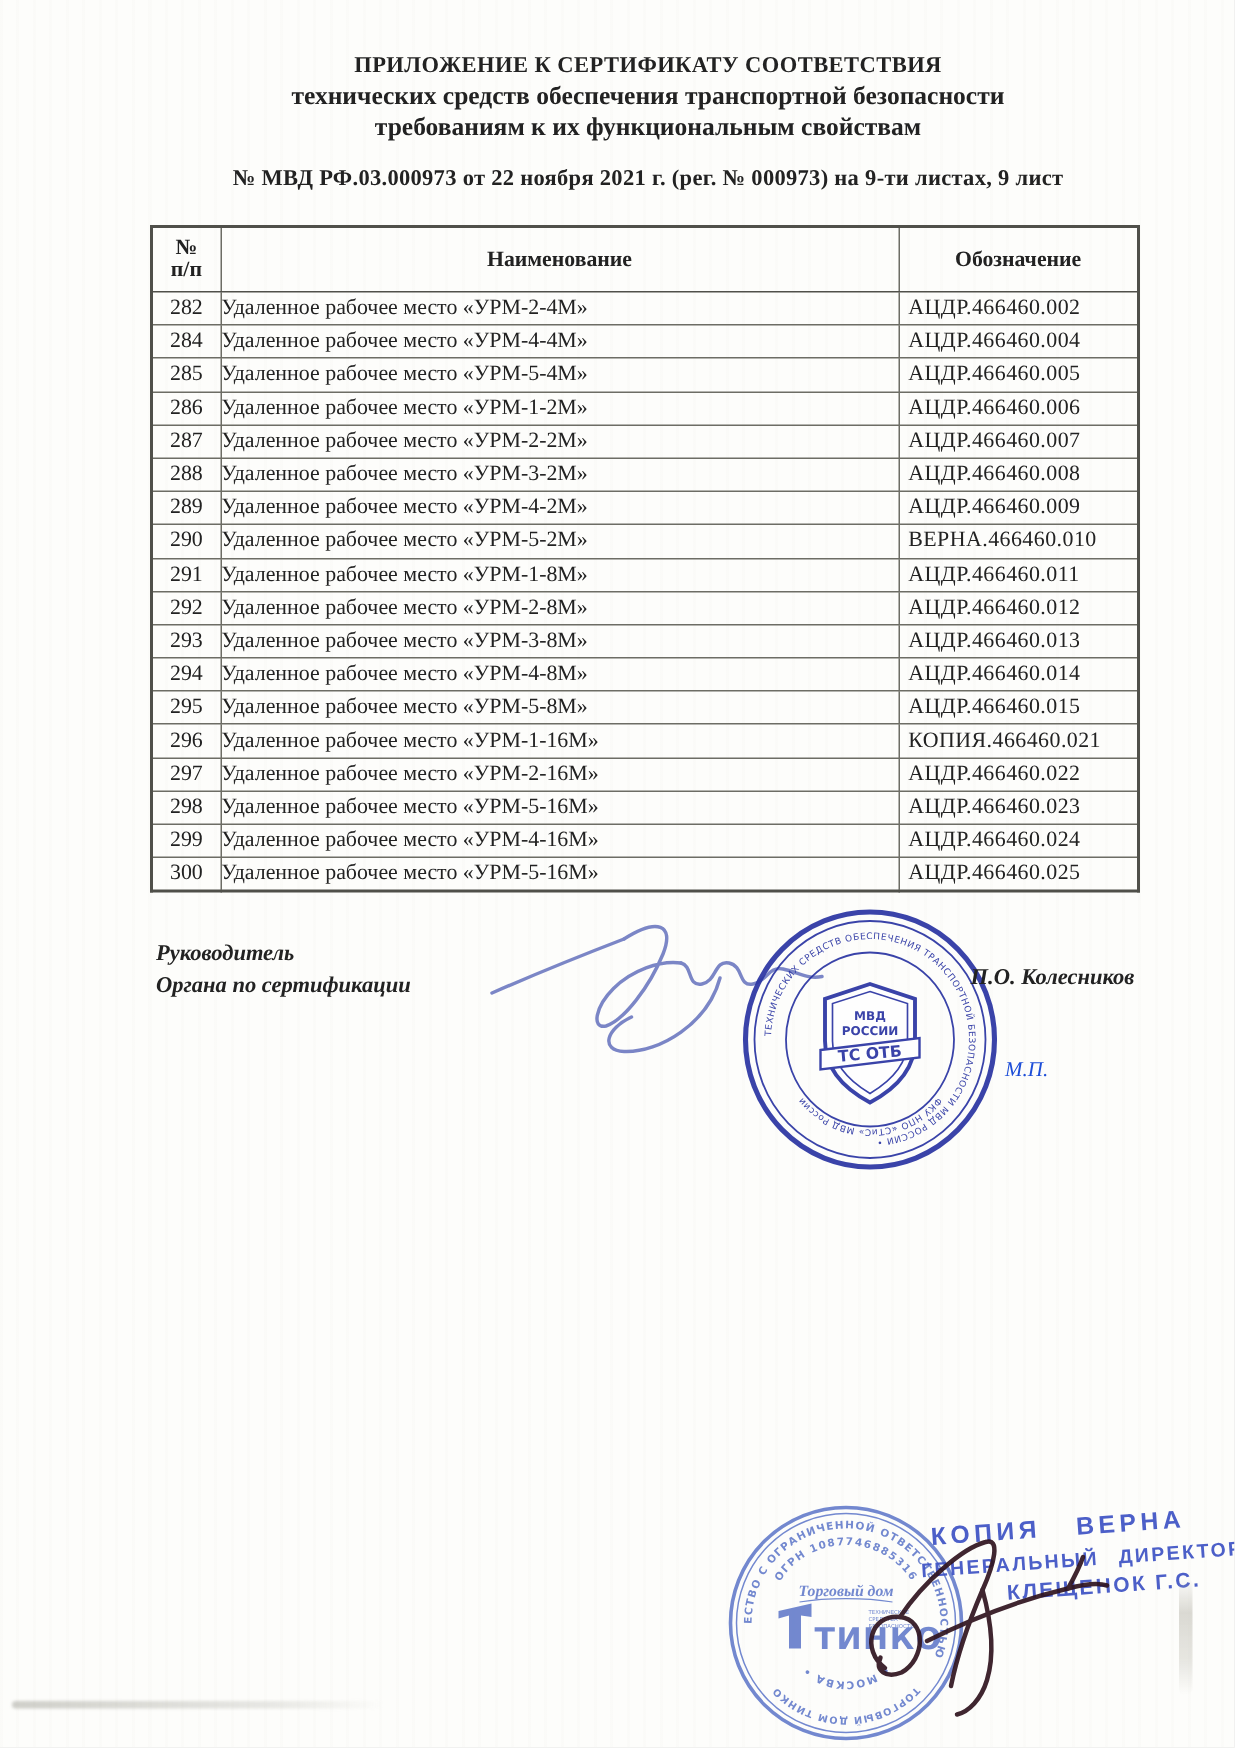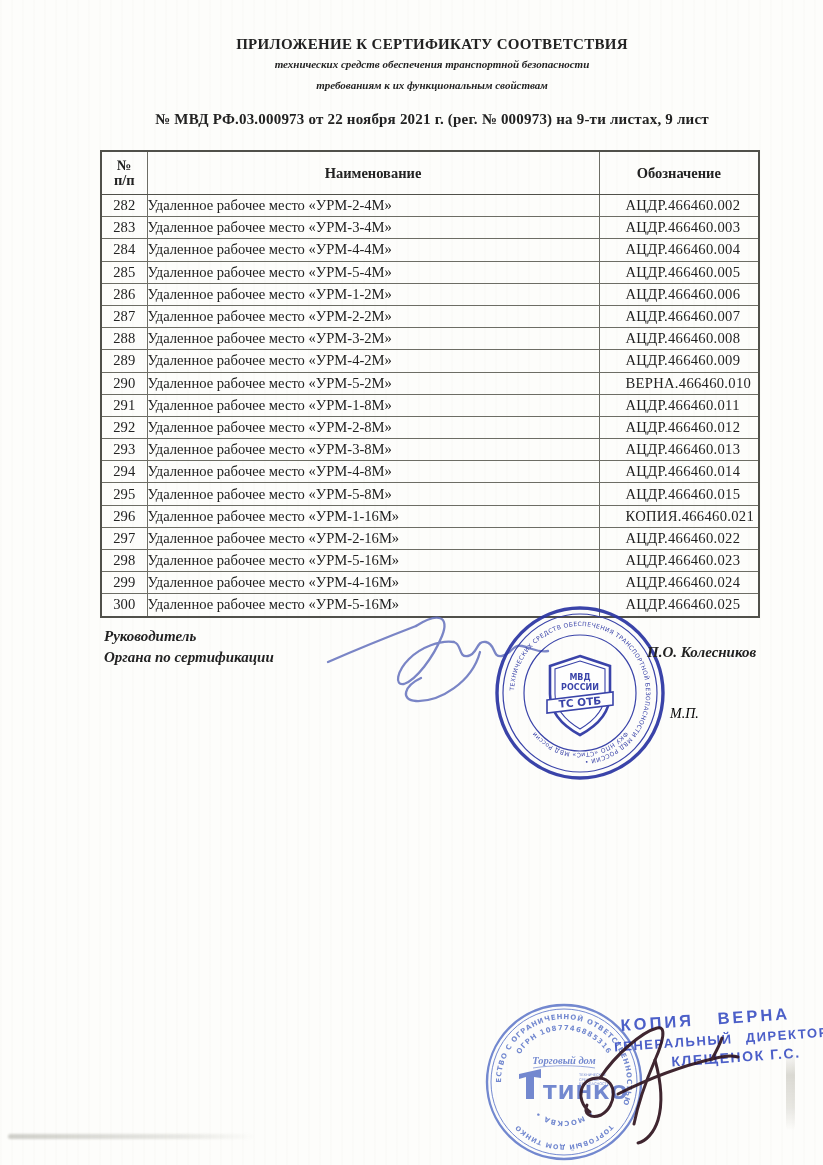--- a/index.html
+++ b/index.html
@@ -8,44 +8,44 @@
     background:#fdfdfb;overflow:hidden;
     font-family:"Liberation Serif", serif;color:#222;
   }
   .page::before{
     content:"";position:absolute;inset:0;pointer-events:none;
     background:repeating-linear-gradient(90deg, rgba(210,208,198,.05) 0 2px, transparent 2px 11px);
   }
   
   .doc-header{position:absolute;left:42px;top:36px;width:780px;text-align:center;}
   .doc-title{font-size:15px;font-weight:bold;letter-spacing:.3px;}
-  .doc-sub{font-size:11px;font-weight:bold;line-height:18.5px;margin-top:2px;font-style:italic;}
+  .doc-sub{font-size:17px;font-weight:bold;line-height:18.5px;margin-top:2px;}
   .doc-numline{font-size:15px;font-weight:bold;margin-top:17px;letter-spacing:.2px;}
   
   table.cert{
     position:absolute;left:100px;top:150px;width:658px;
     border-collapse:collapse;table-layout:fixed;
     border:2px solid #50504a;
   }
   table.cert th, table.cert td{
     border:1px solid #6d6d65;overflow:hidden;white-space:nowrap;
   }
   table.cert thead th{
     height:40px;font-size:14.5px;font-weight:bold;text-align:center;vertical-align:middle;
     border-bottom:1.5px solid #50504a;
   }
   th.h-num{font-size:13px;line-height:15px;}
   table.cert tbody td{height:19.2px;font-size:14.6px;line-height:19px;vertical-align:middle;}
   td.c-num{text-align:center;}
   td.c-name{padding-left:0;}
-  td.c-code{padding-left:26px;letter-spacing:.3px;}
+  td.c-code{padding-left:6px;letter-spacing:.3px;}
   
   .sig-role{position:absolute;left:104px;top:626px;font-size:15px;font-weight:bold;font-style:italic;line-height:21px;}
   .sig-name{position:absolute;left:647px;top:644px;font-size:15px;font-weight:bold;font-style:italic;white-space:nowrap;font-family:Liberation Serif, serif;}
-  .sig-mp{position:absolute;left:670px;top:706px;font-size:14px;font-style:italic;color:#000000;}
+  .sig-mp{position:absolute;left:670px;top:706px;font-size:14px;font-style:italic;color:#1d4ed8;}
   .sig-blue{position:absolute;left:320px;top:596px;width:280px;height:125px;}
   .mvd-stamp{position:absolute;left:492px;top:604px;width:176px;height:178px;opacity:.93;}
   
   .tinko-stamp{position:absolute;left:481px;top:1002px;width:166px;height:160px;opacity:.88;}
   .copy-stamp{
     position:absolute;left:620px;top:1016px;width:210px;
     transform:rotate(-4deg);transform-origin:left top;
     font-family:"Liberation Sans", sans-serif;color:#3d52c4;opacity:.92;
   }
   .copy-l1{font-size:16.5px;font-weight:bold;letter-spacing:3px;word-spacing:16px;}
@@ -92,25 +92,20 @@
         <th>Обозначение</th>
       </tr>
     </thead>
     <tbody>
   <tr>
     <td class="c-num">282</td>
     <td class="c-name">Удаленное рабочее место «УРМ-2-4М»</td>
     <td class="c-code">АЦДР.466460.002</td>
   </tr>
 
-  <tr>
-    <td class="c-num">283</td>
-    <td class="c-name">Удаленное рабочее место «УРМ-3-4М»</td>
-    <td class="c-code">АЦДР.466460.003</td>
-  </tr>
 
   <tr>
     <td class="c-num">284</td>
     <td class="c-name">Удаленное рабочее место «УРМ-4-4М»</td>
     <td class="c-code">АЦДР.466460.004</td>
   </tr>
 
   <tr>
     <td class="c-num">285</td>
     <td class="c-name">Удаленное рабочее место «УРМ-5-4М»</td>

